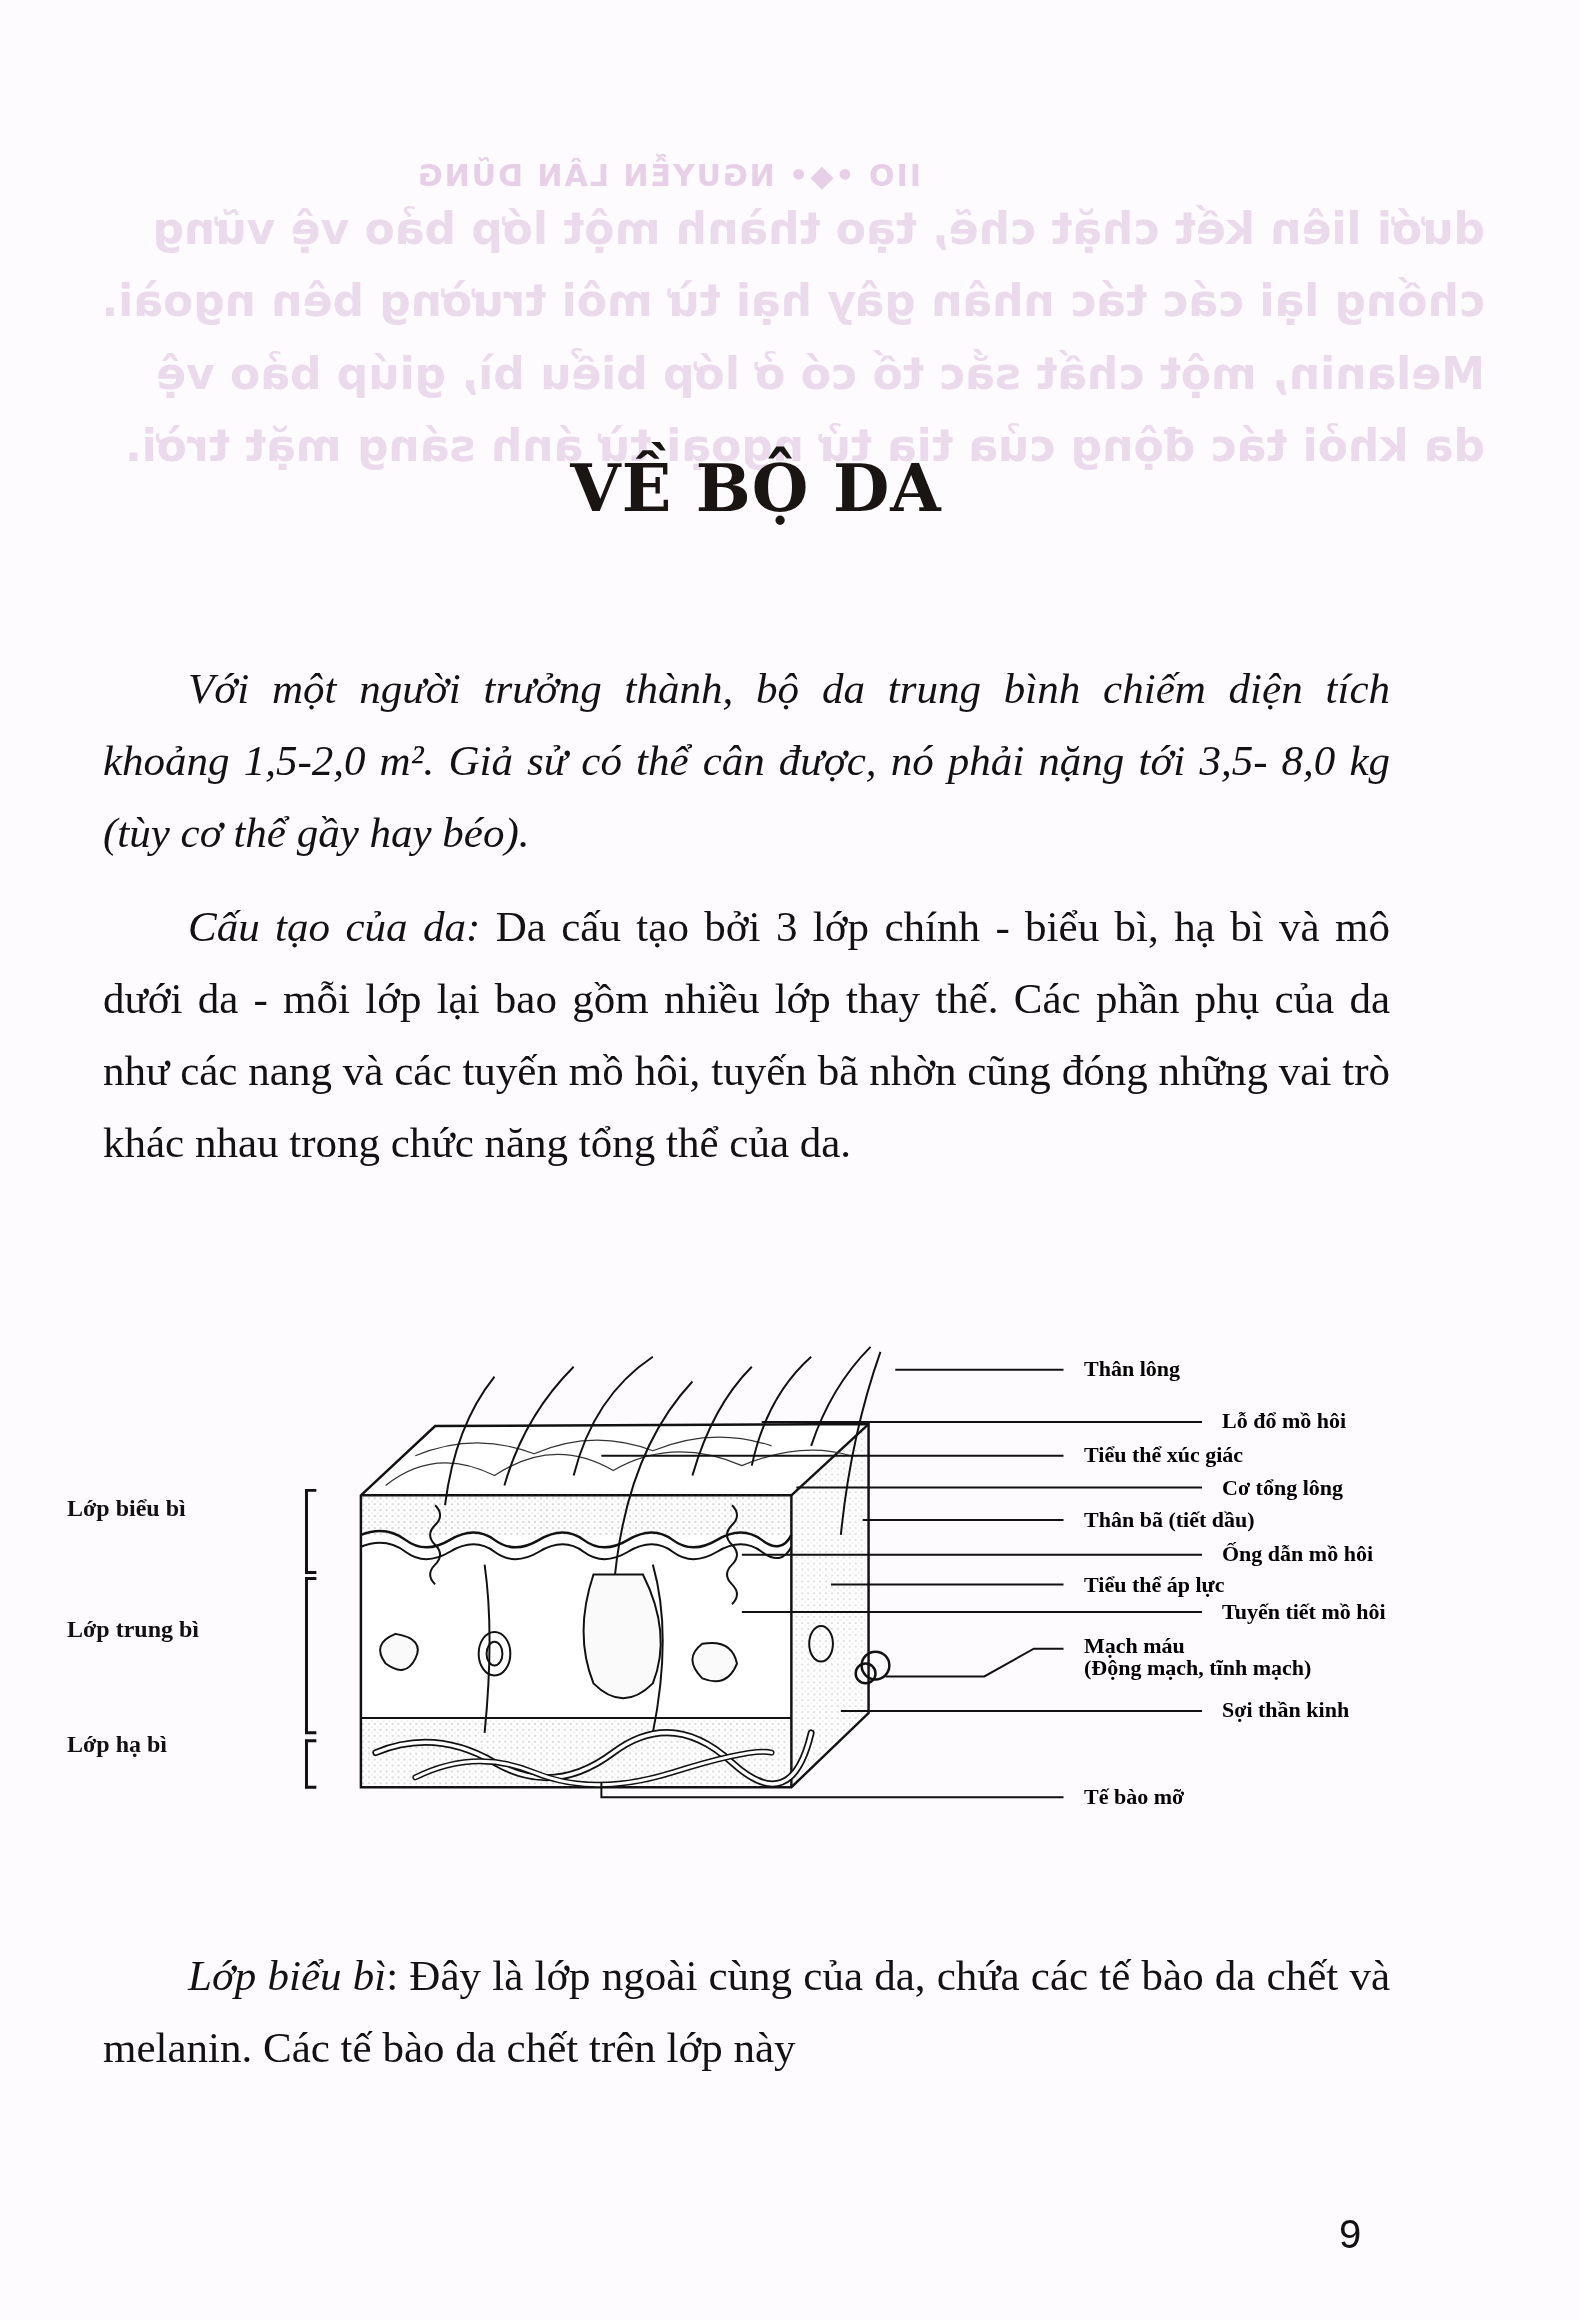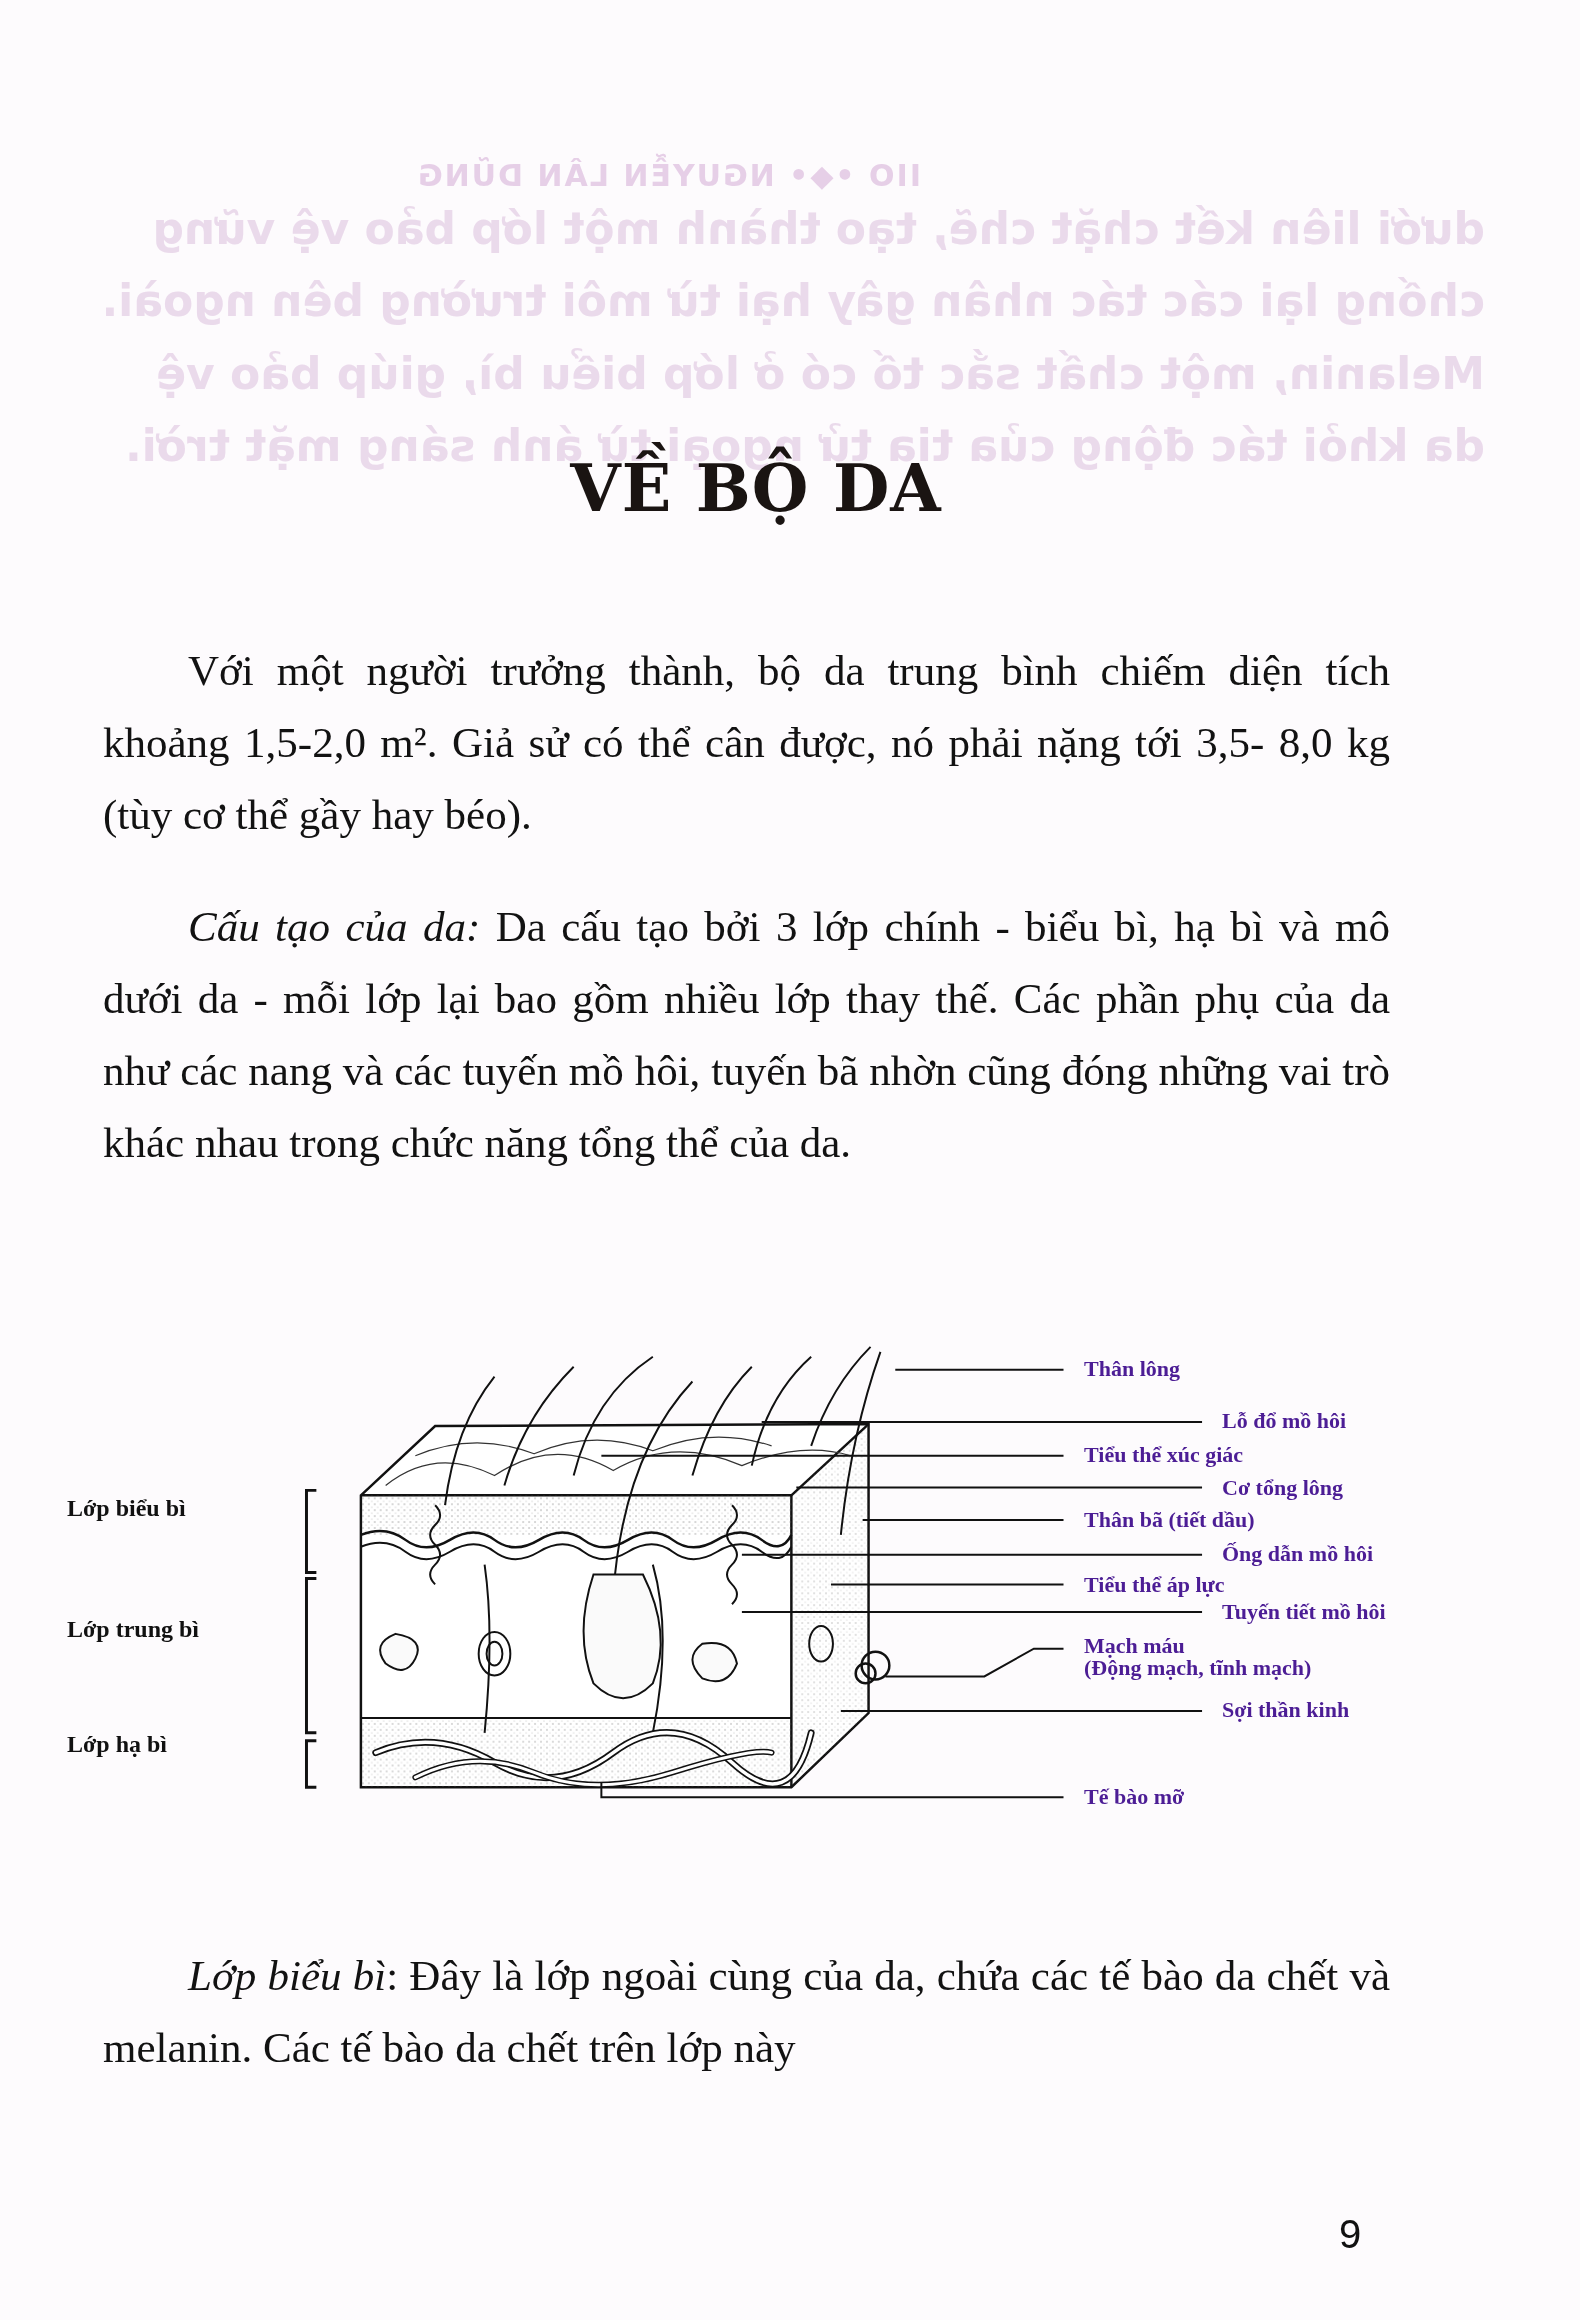--- a/index.html
+++ b/index.html
@@ -26,33 +26,33 @@
     font-family: "DejaVu Serif", serif; font-weight: bold; font-size: 65px;
     color: #1a1412; letter-spacing: 1px;
   }
   .para {
     position: absolute; left: 103px; width: 1287px;
     font-family: "Liberation Serif", serif; font-size: 43px; line-height: 72px;
     color: #121212; text-align: justify;
   }
   .para .indent { display: inline-block; width: 85px; }
   .para em { font-style: italic; }
-  .p1 { top: 635px; }
+  .p1 { top: 653px; font-style: italic; }
   .p2 { top: 891px; font-family: Liberation Serif, serif; }
   .p3 { top: 1940px; }
 
   
   .diagram { position: absolute; left: 59px; top: 1337px; width: 1346px; height: 475px; }
   .layer-label {
     position: absolute; font-family: "Liberation Serif", serif; font-weight: bold;
     font-size: 24px; color: #111; white-space: nowrap;
   }
   .part-label {
     position: absolute; font-family: "Liberation Serif", serif; font-weight: bold;
-    font-size: 22px; color: #4c1d95; white-space: nowrap; line-height: 24px;
+    font-size: 22px; color: #000000; white-space: nowrap; line-height: 24px;
   }
   .page-number {
     position: absolute; top: 2212px; left: 1339px;
     font-family: "Liberation Sans", sans-serif; font-size: 40px; color: #111;
   }
 </style>
 </head>
 <body>
 
 <div class="bleed-header">IIO  •◆•  NGUYỄN LÂN DŨNG</div>

